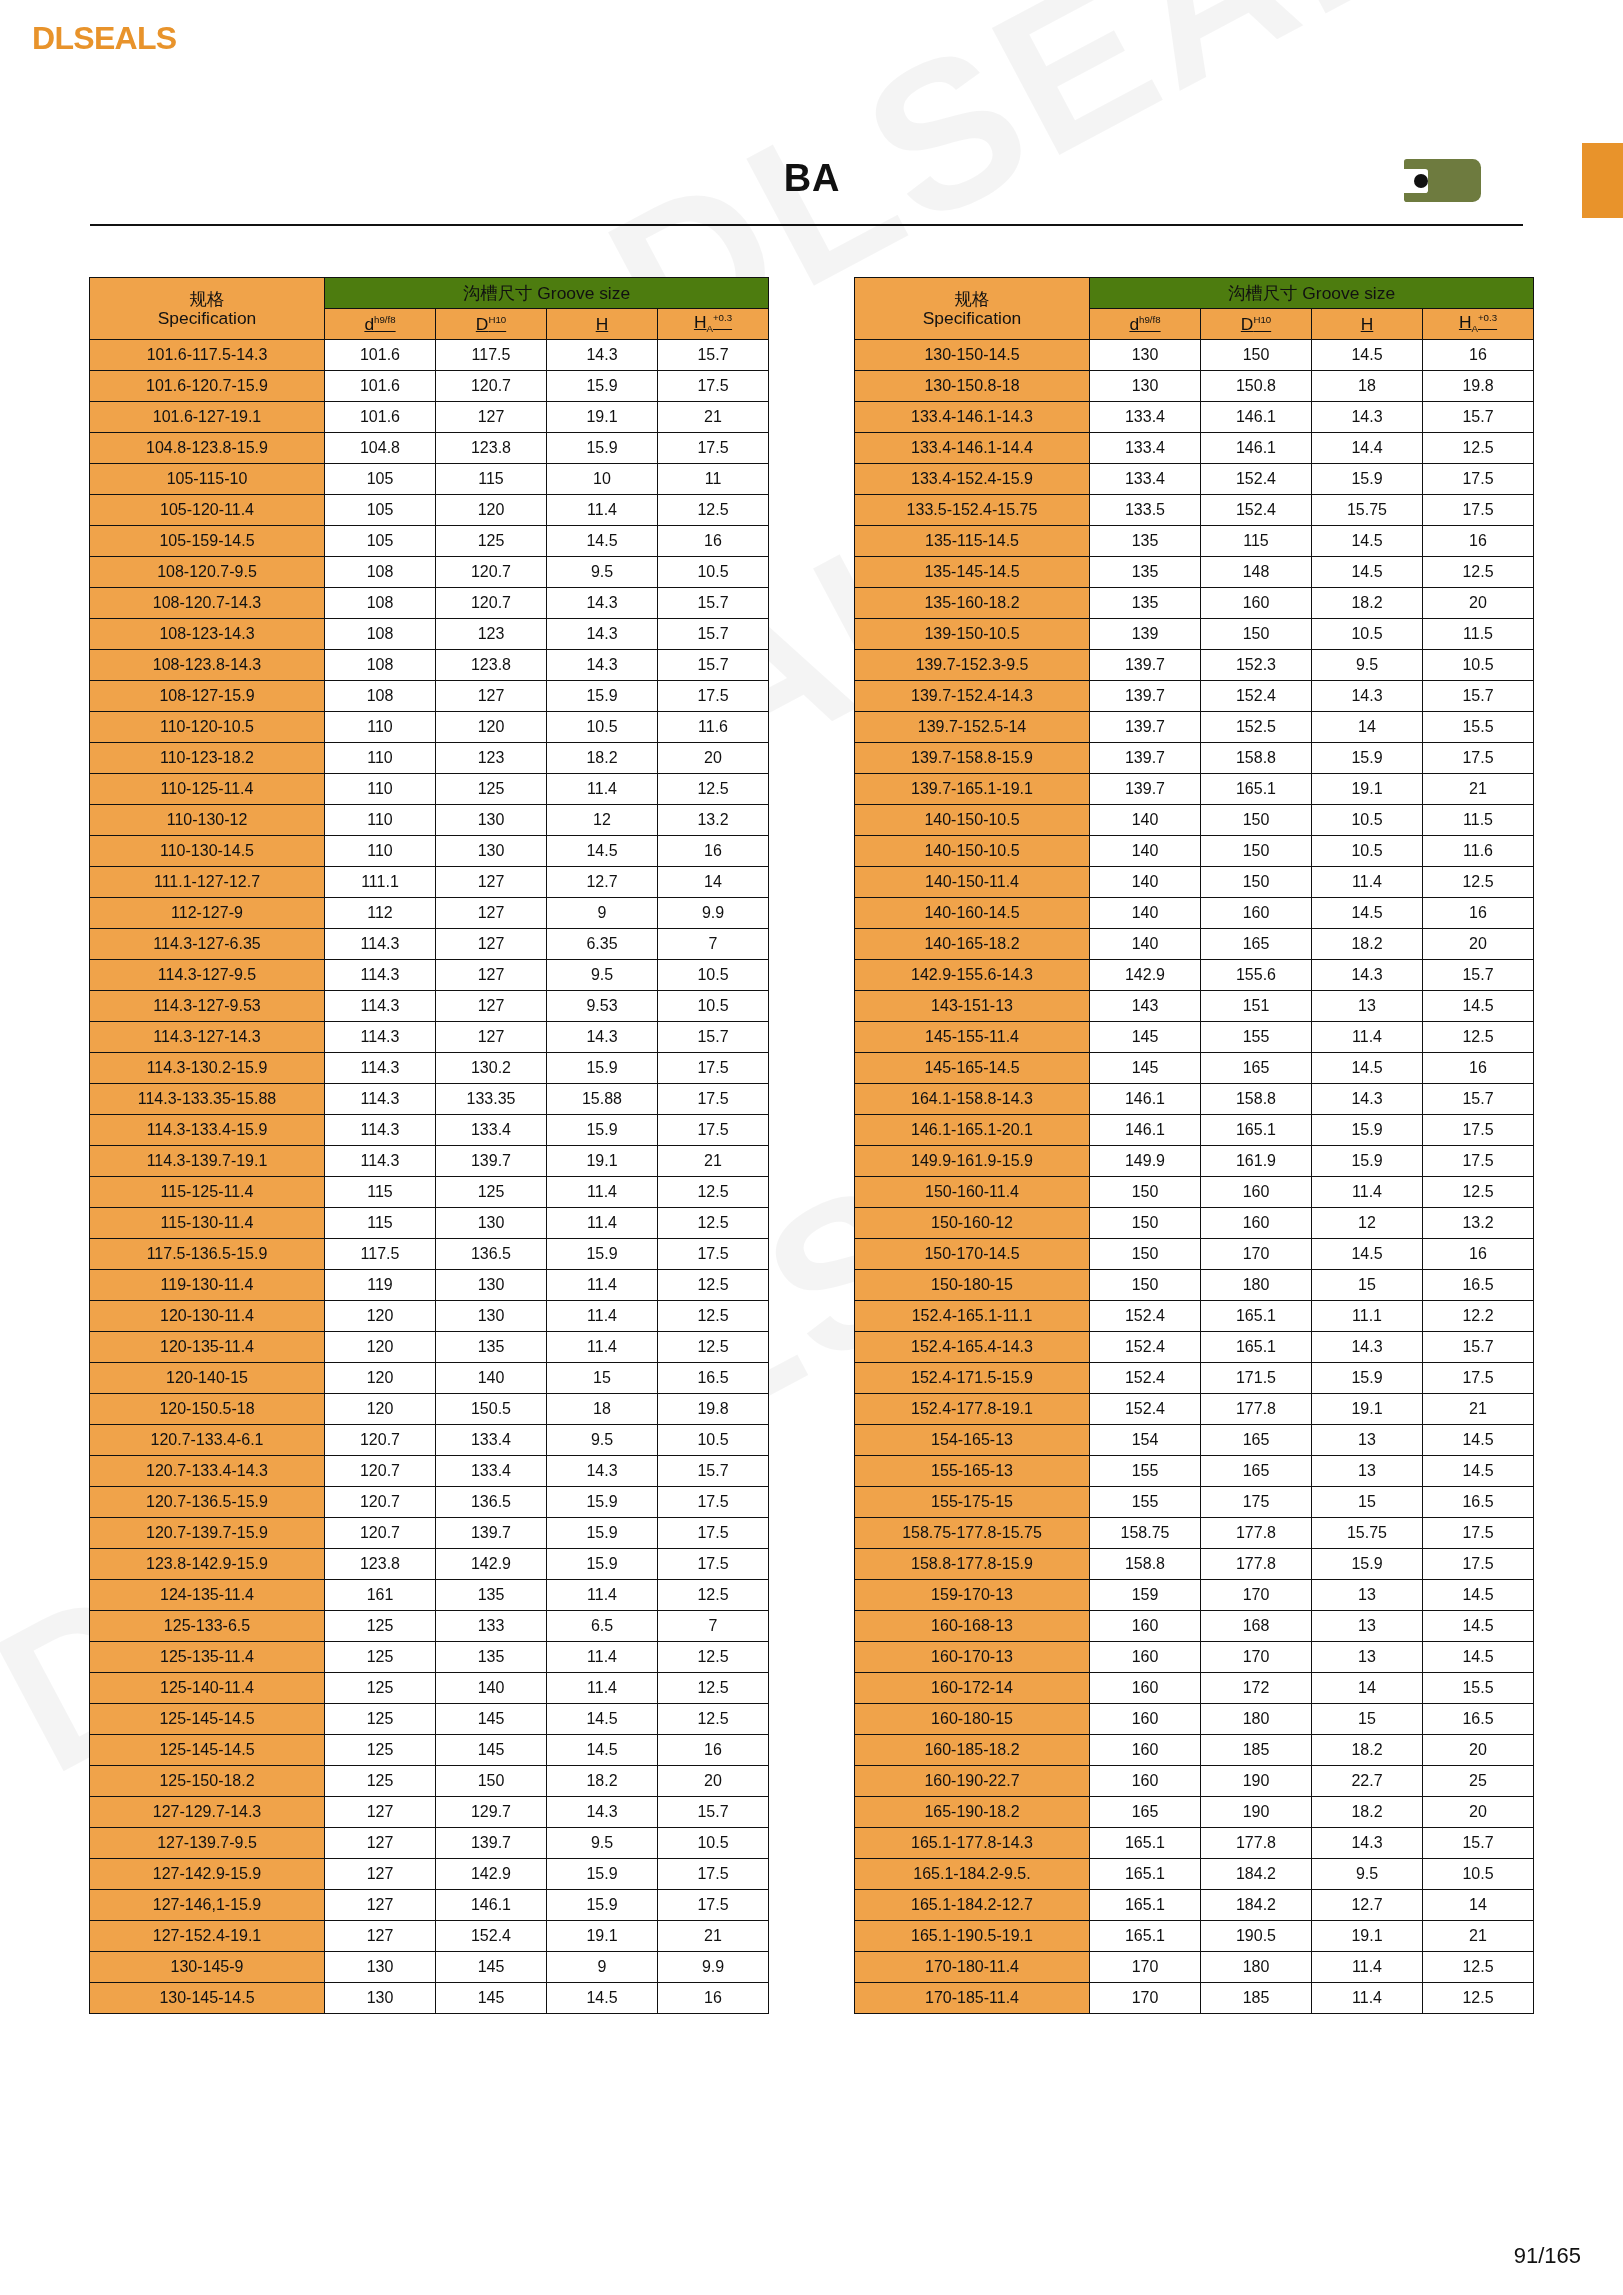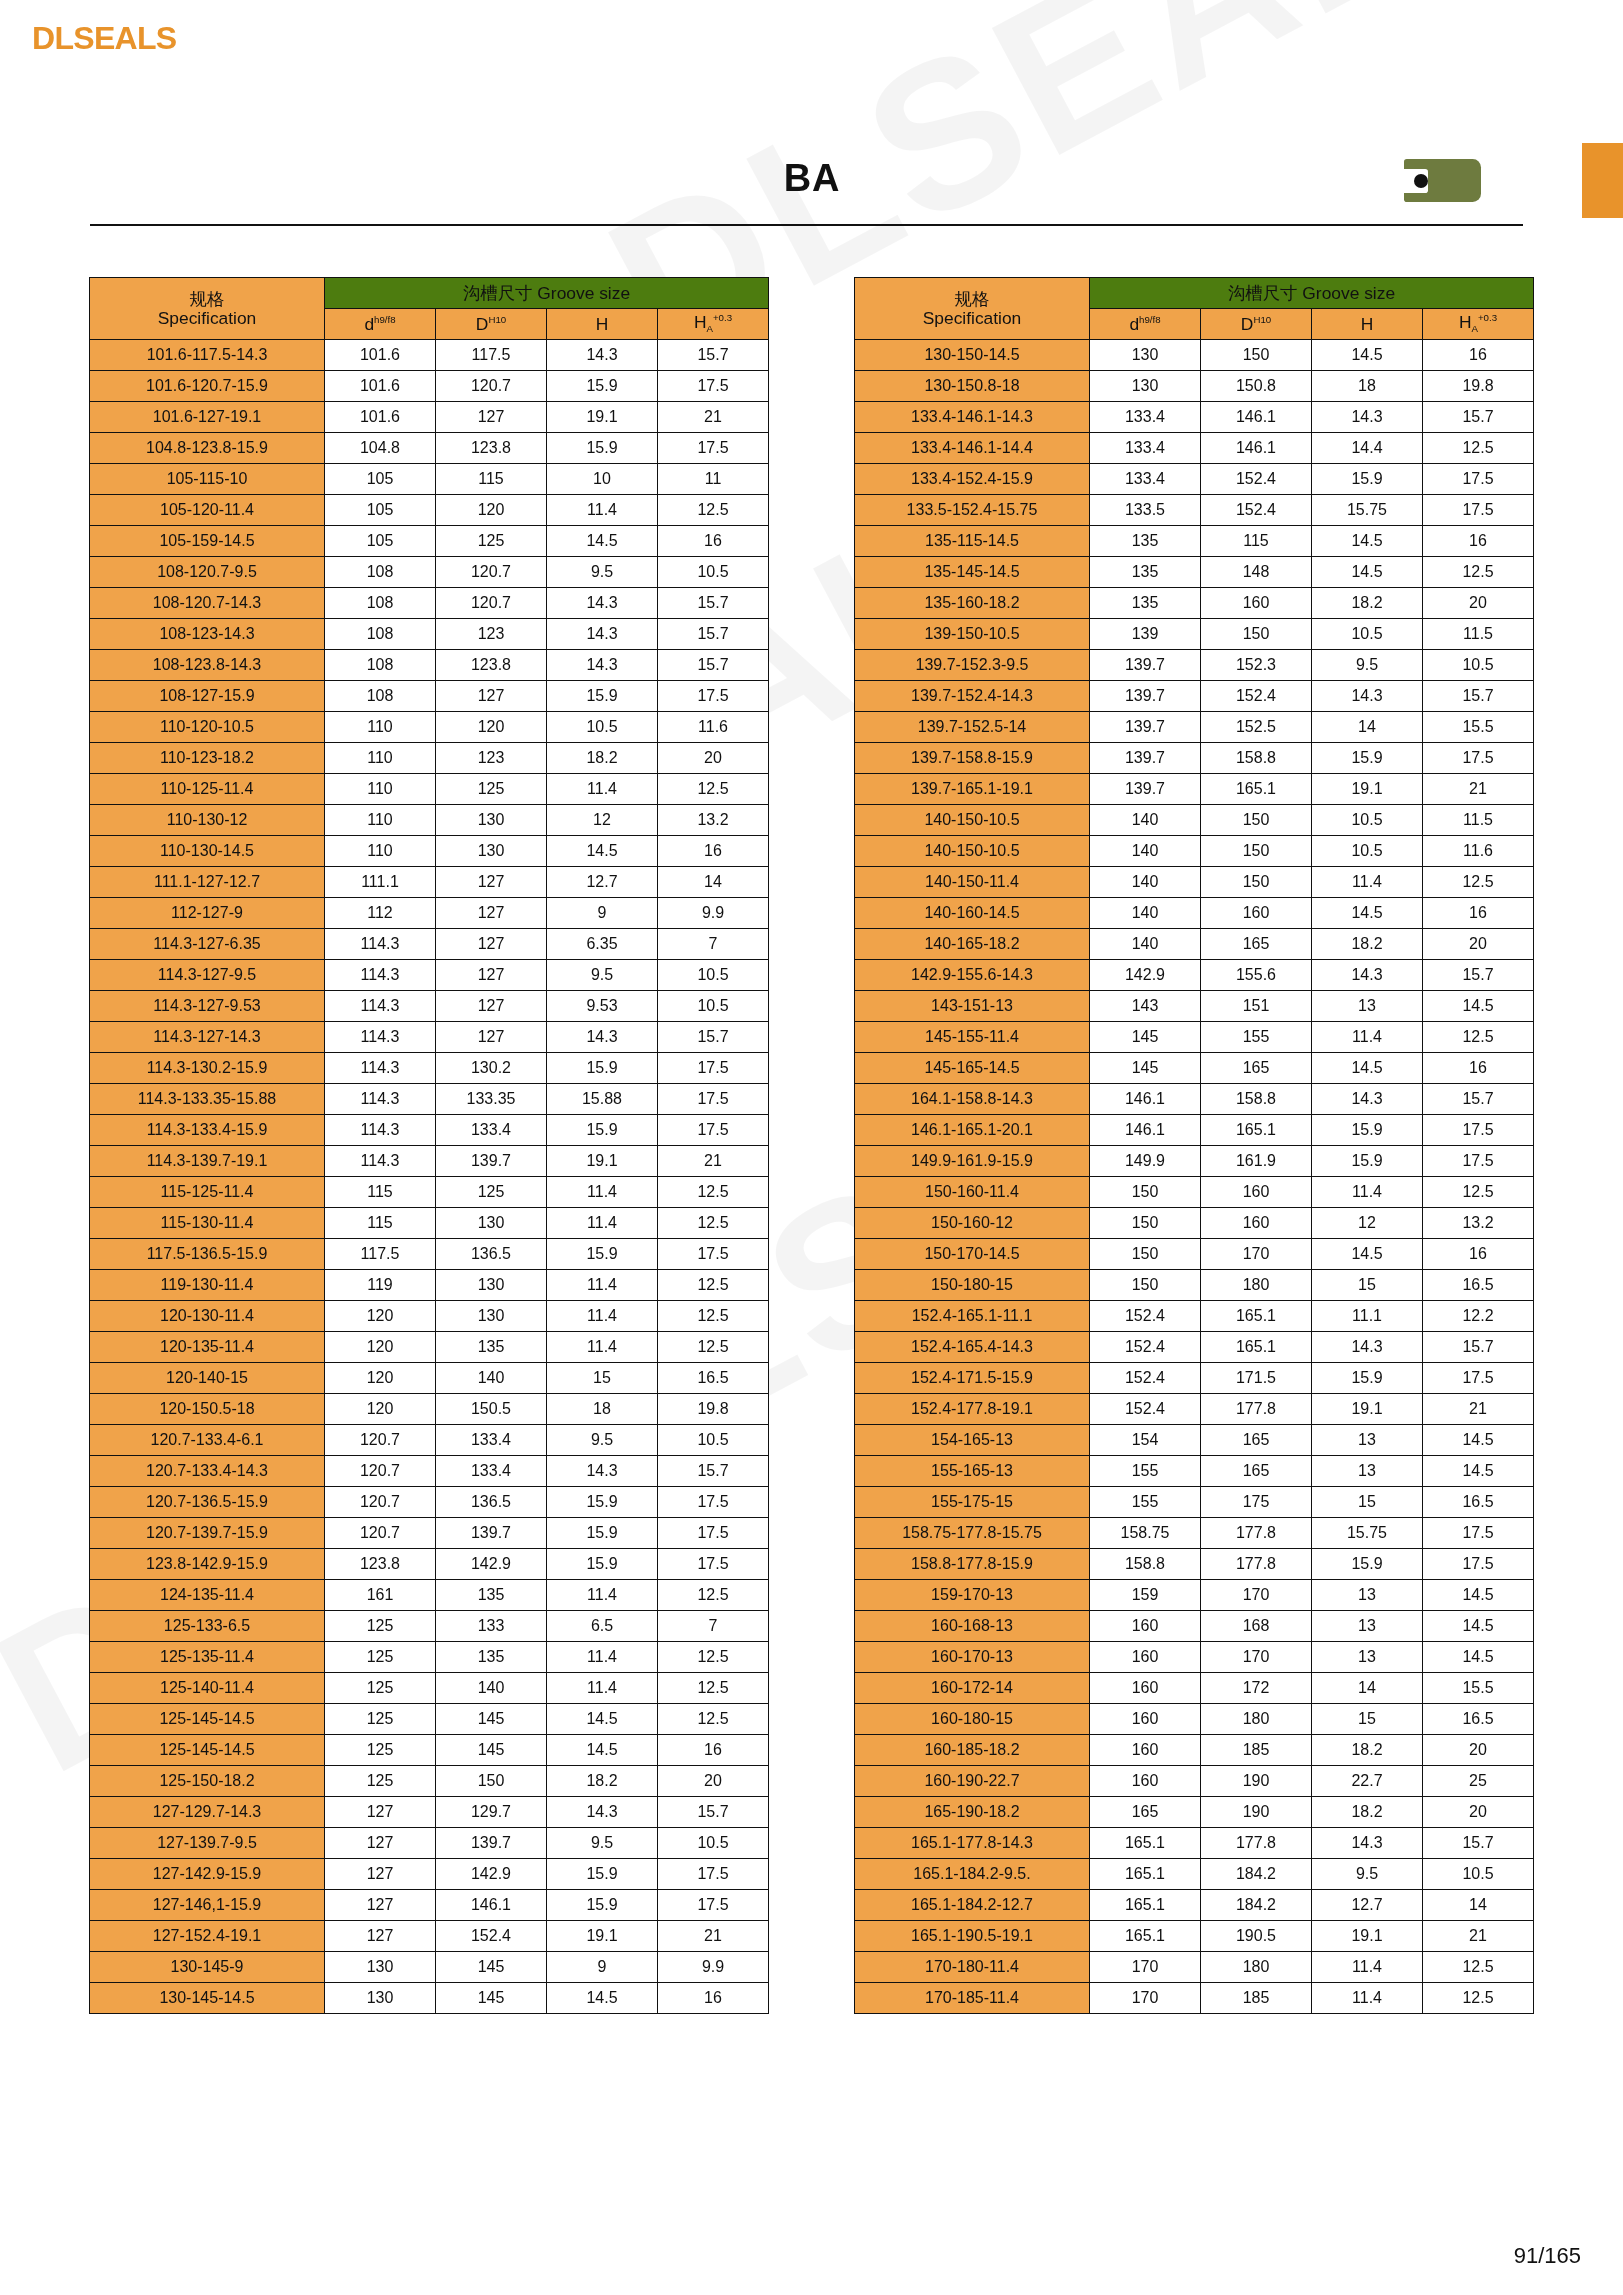--- a/index.html
+++ b/index.html
@@ -150,20 +150,21 @@
     background: #4d7c0f;
     font-weight: bold;
     font-size: 17.4px;
     height: 32px;
   }
   th.sub {
     background: #F0A34A;
     font-weight: bold;
     font-size: 17.4px;
     height: 32px;
+    text-decoration: underline;
   }
   th.sub sup, th.sub sub {
     font-size: 9.7px;
     font-weight: normal;
   }
   td.spec-cell {
     background: #F0A34A;
     font-size: 16px;
   }
   td.val { background: #ffffff; }

